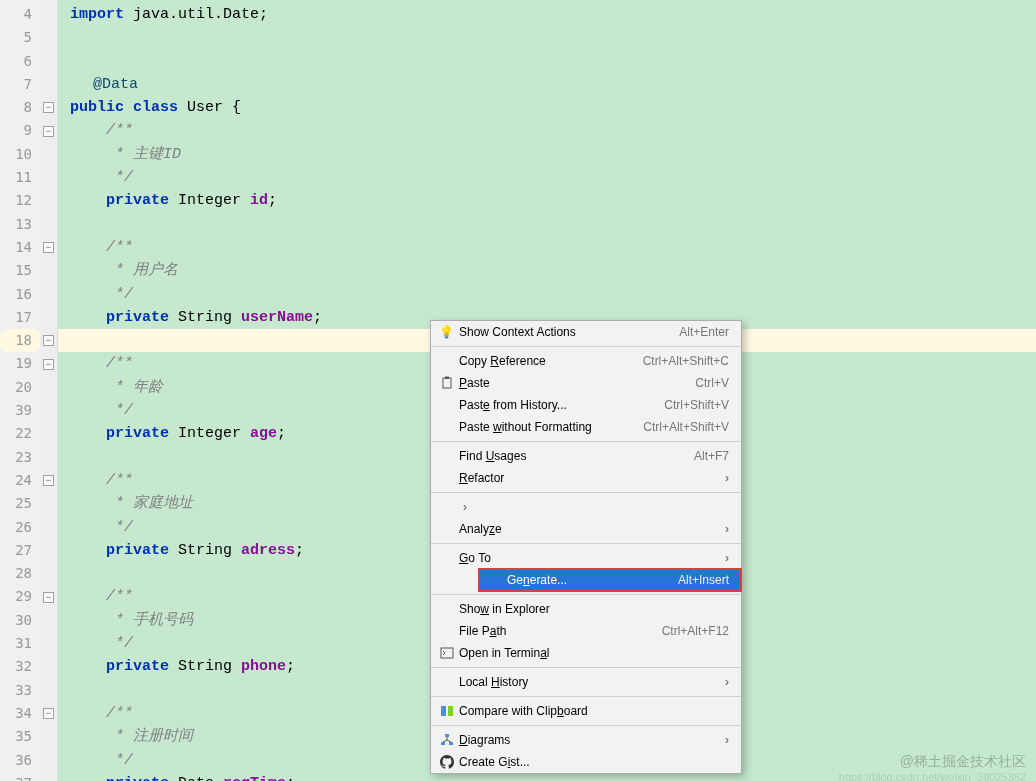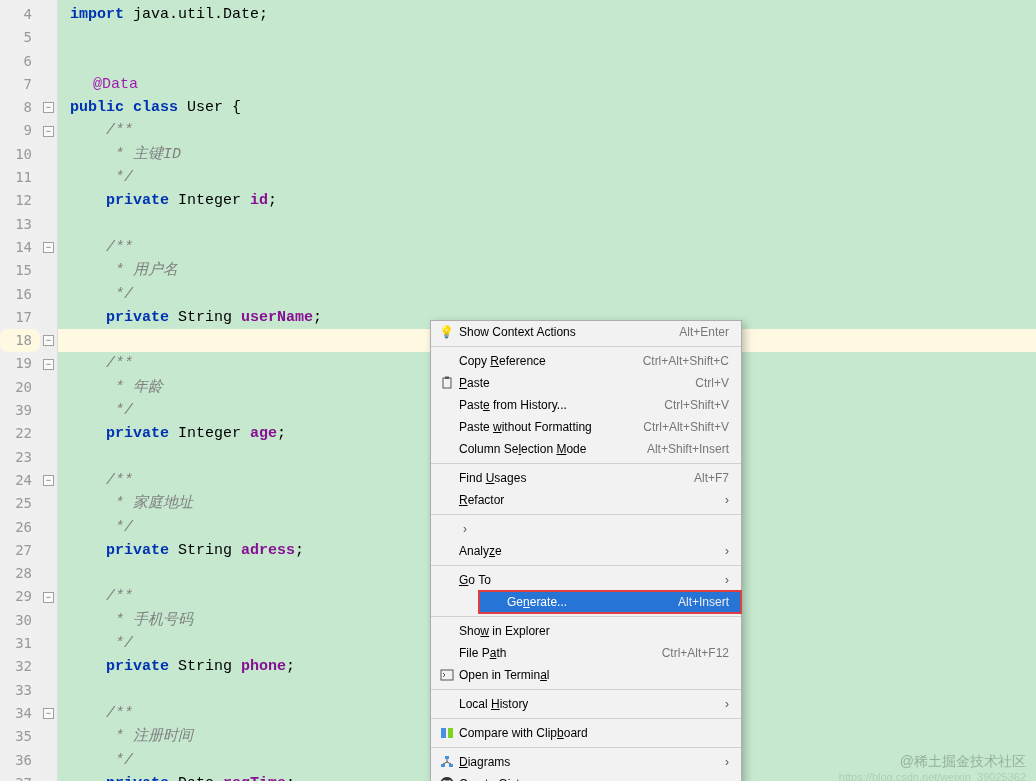--- a/index.html
+++ b/index.html
@@ -65,21 +65,21 @@
   white-space: pre;
 }
 .line.hl {
   background: #fff9e2;
 }
 .gutter .hl {
   background: #fff9e2;
   border-radius: 8px;
 }
 .kw { color: #0033b3; font-weight: bold; font-family: Liberation Mono, monospace; }
-.ann { color: #a21caf; padding-left: 23px; }
+.ann { color: #0c4a6e; padding-left: 23px; }
 .com { color: #808080; font-style: italic; }
 .fld { color: #871094; font-weight: bold; }
 .norm { color: #000000; }
 
 .context-menu {
   position: absolute;
   left: 430px;
   top: 320px;
   width: 312px;
   background: #f2f2f2;
@@ -266,25 +266,20 @@
     <div class="menu-item">
       <span class="menu-icon"></span>
       <span class="menu-label">Past<span class="u">e</span> from History...</span>
       <span class="menu-shortcut">Ctrl+Shift+V</span>
     </div>
     <div class="menu-item">
       <span class="menu-icon"></span>
       <span class="menu-label">Paste <span class="u">w</span>ithout Formatting</span>
       <span class="menu-shortcut">Ctrl+Alt+Shift+V</span>
     </div>
-    <div class="menu-item">
-      <span class="menu-icon"></span>
-      <span class="menu-label">Column Se<span class="u">l</span>ection <span class="u">M</span>ode</span>
-      <span class="menu-shortcut">Alt+Shift+Insert</span>
-    </div>
     <div class="menu-sep"></div>
     <div class="menu-item">
       <span class="menu-icon"></span>
       <span class="menu-label">Find <span class="u">U</span>sages</span>
       <span class="menu-shortcut">Alt+F7</span>
     </div>
     <div class="menu-item">
       <span class="menu-icon"></span>
       <span class="menu-label"><span class="u">R</span>efactor</span>
       <span class="menu-arrow">›</span>

